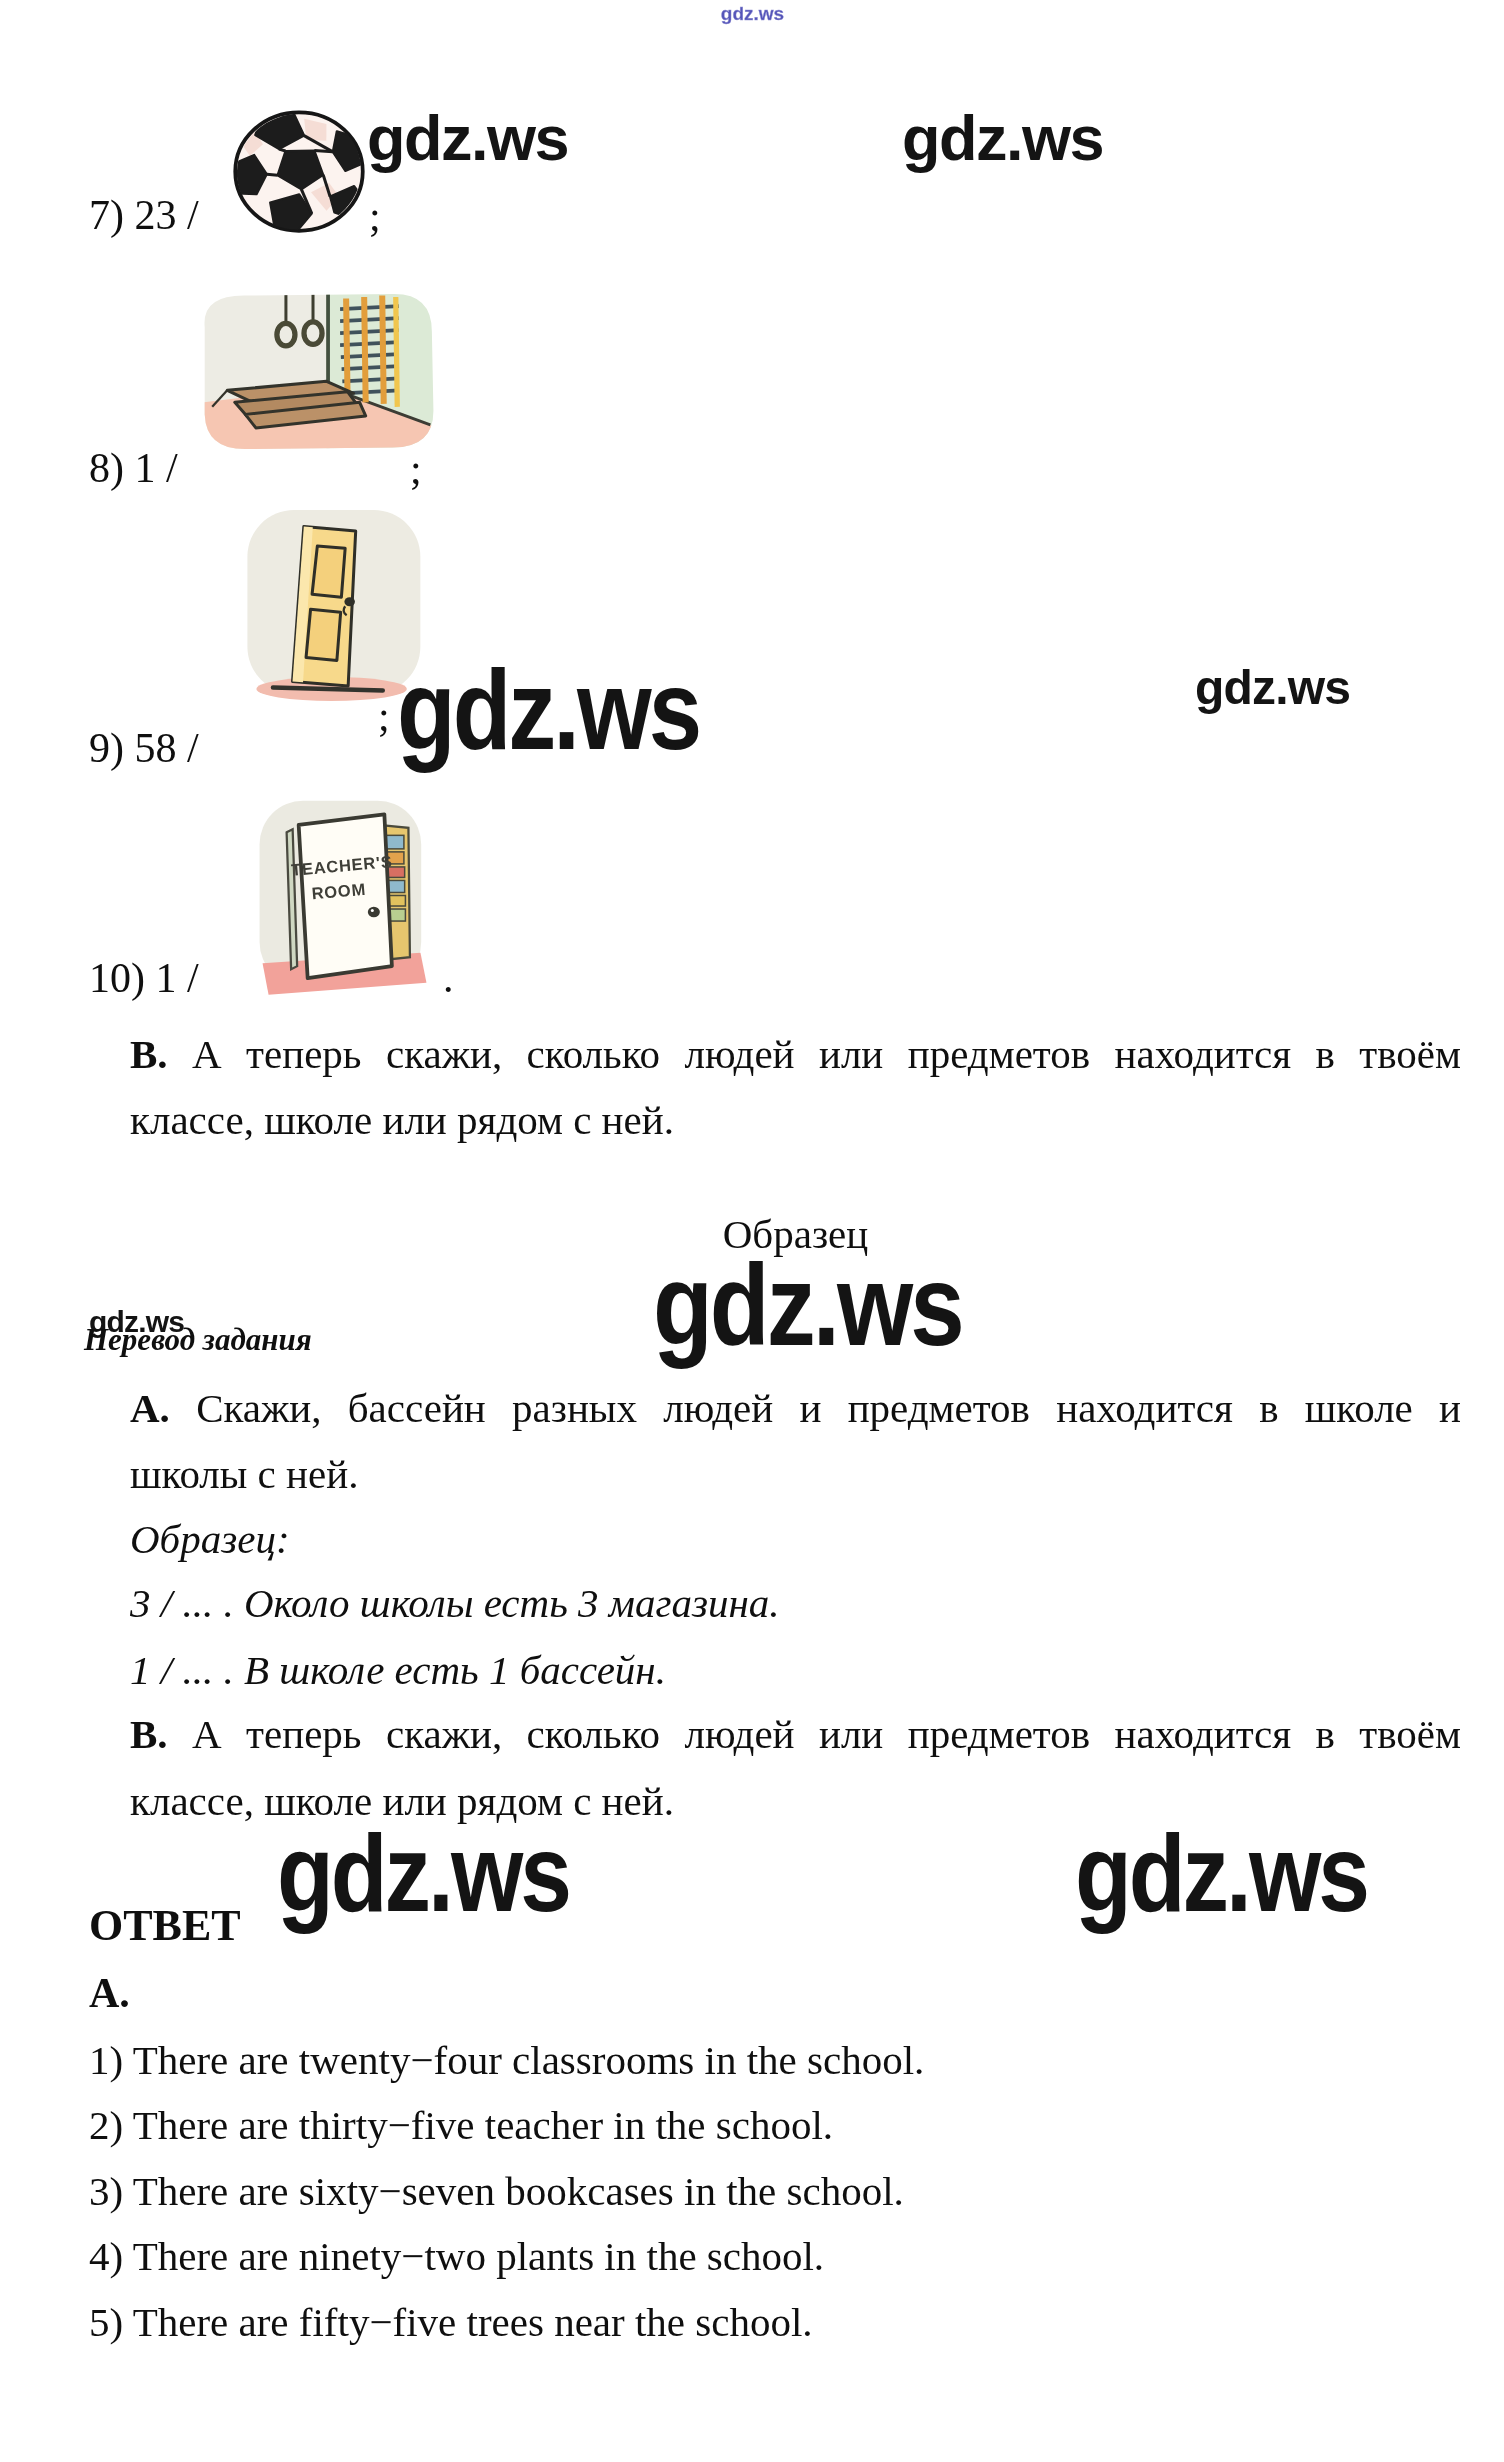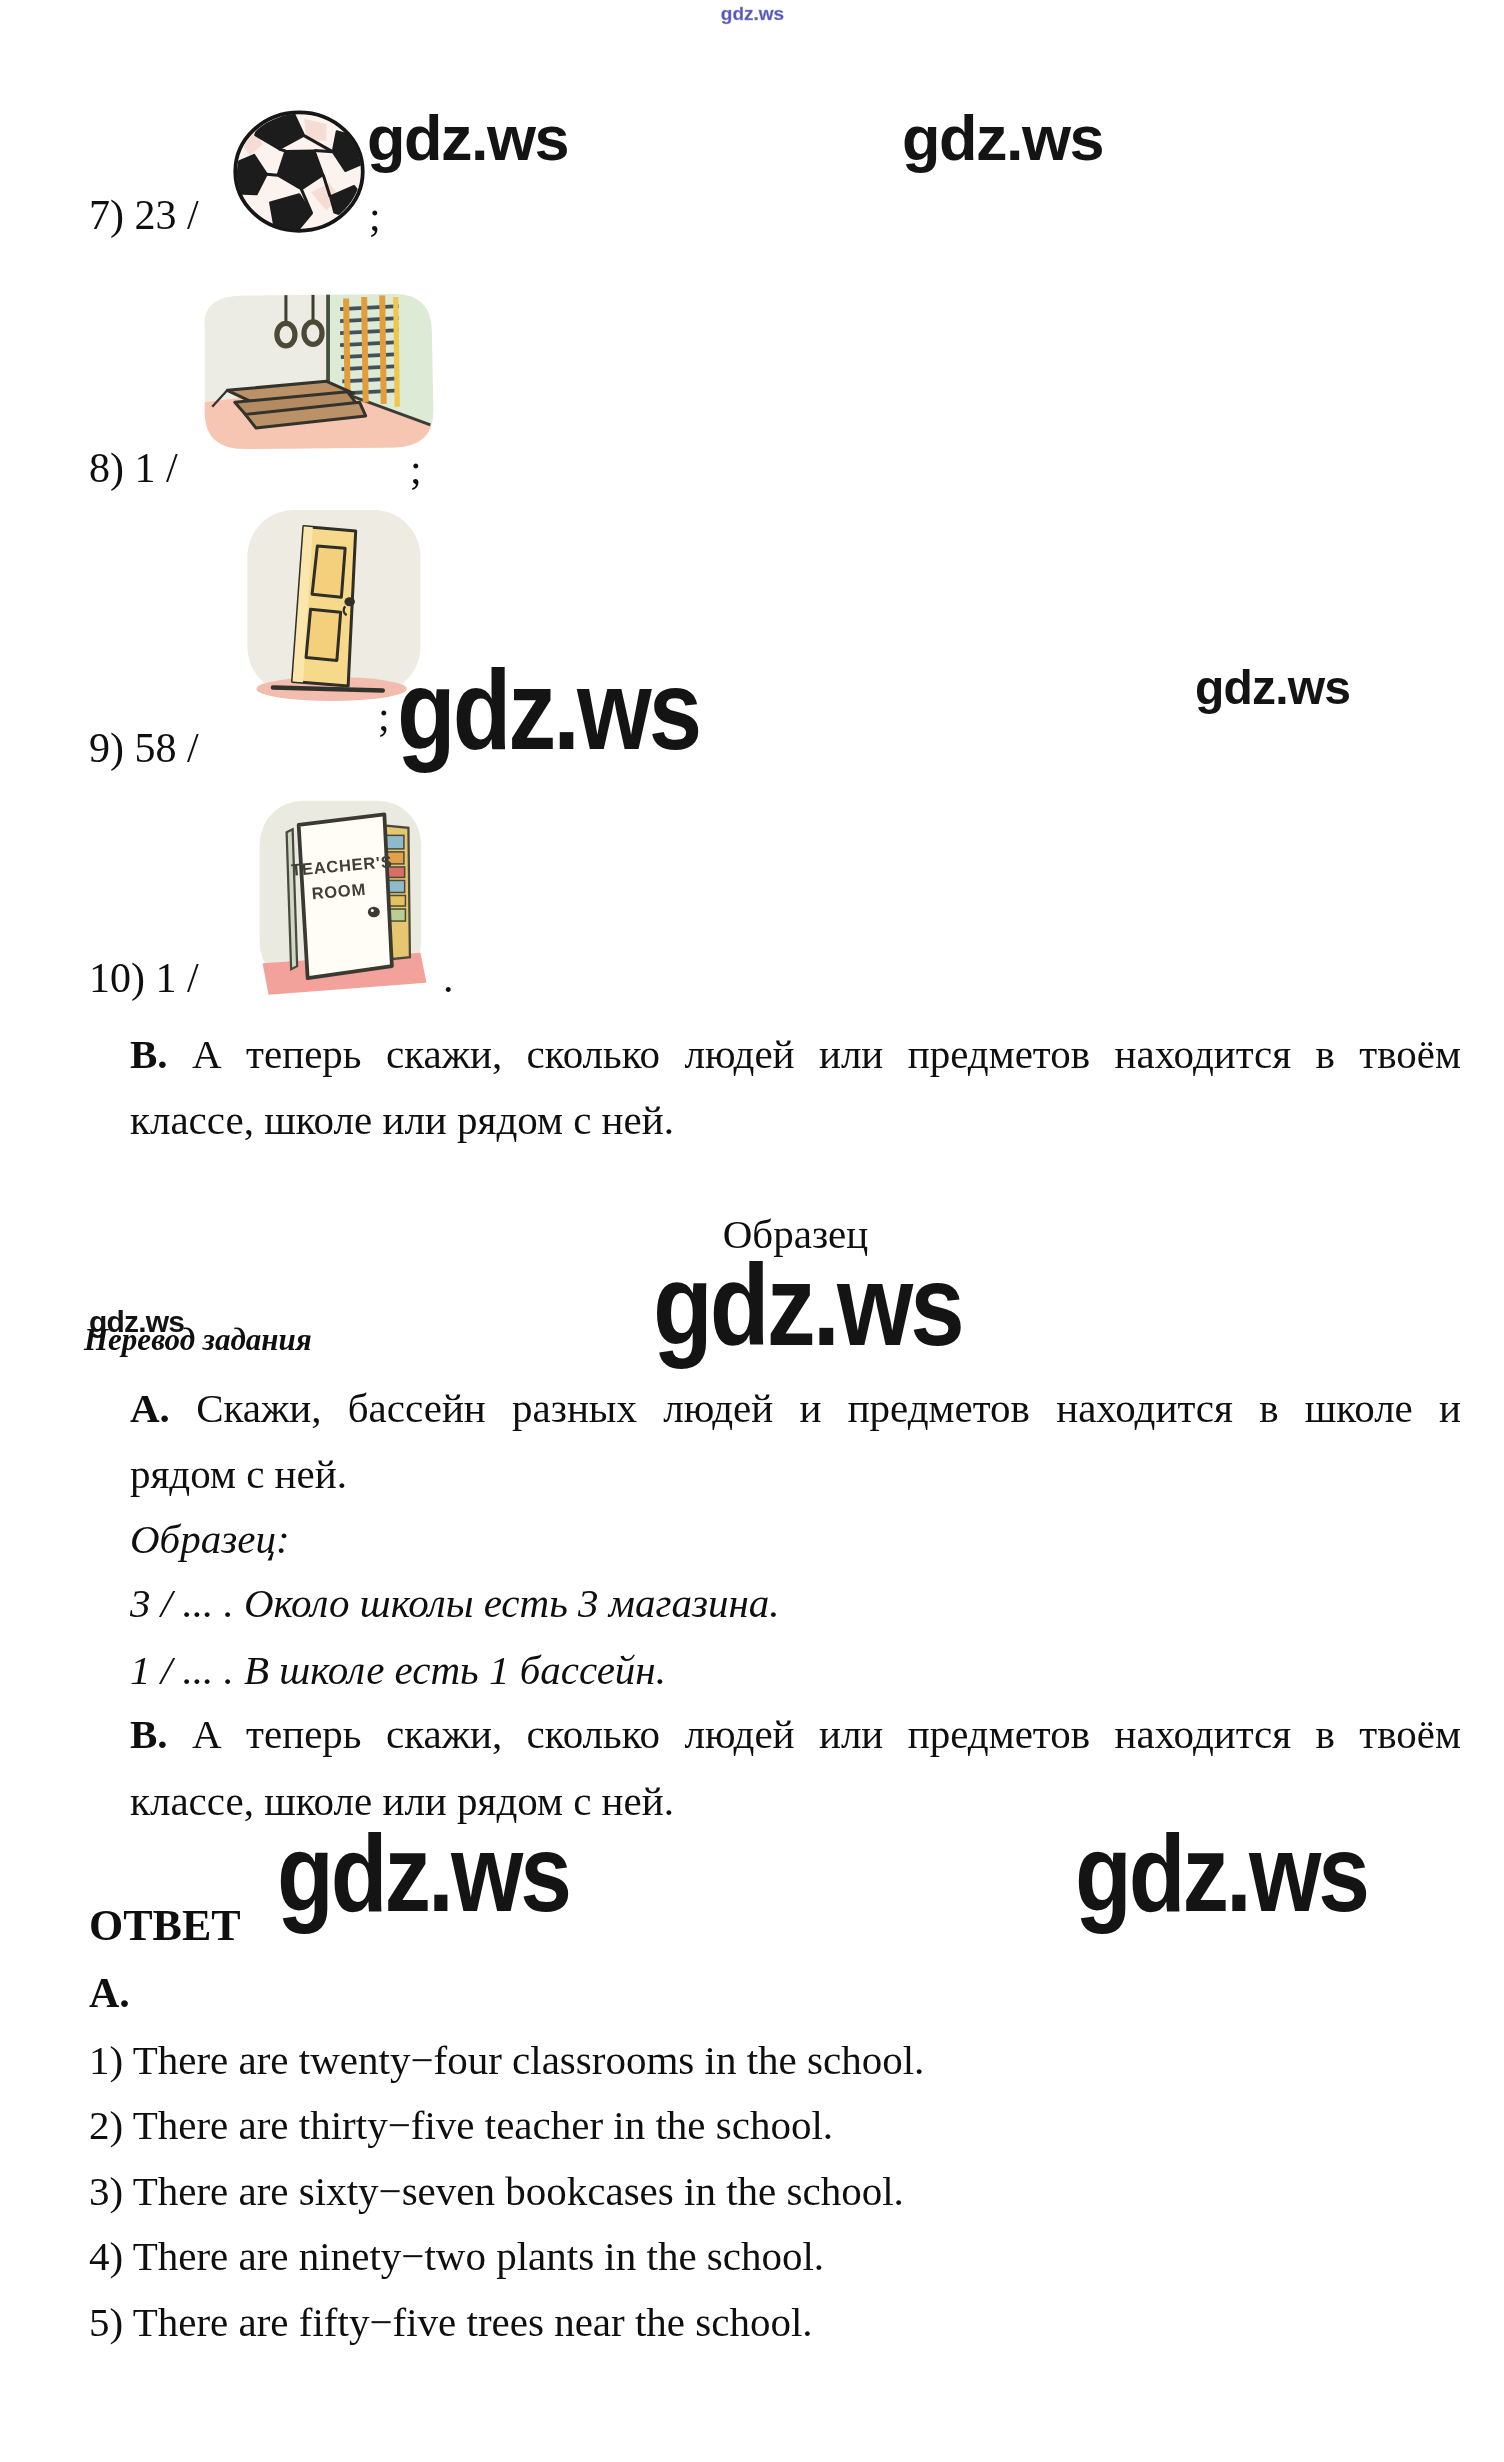--- a/index.html
+++ b/index.html
@@ -176,21 +176,21 @@
   <div class="abs wm wm-tall" style="left:653px; top:1247px; font-size:98px;">gdz.ws</div>
 
   <div class="abs wm" style="left:89px; top:1307px; font-size:30px; letter-spacing:-0.8px;">gdz.ws</div>
 
   <div class="abs bold ital" style="left:84px; top:1322px; font-size:31px; white-space:nowrap;">Перевод задания</div>
 
   <div class="abs par just" style="left:89px; top:1384px;">
     <span class="bold">А.</span>
     <span>Скажи, бассейн разных людей и предметов находится в школе и</span>
   </div>
-  <div class="abs par" style="left:89px; top:1450px;">рядом с ней.</div>
+  <div class="abs par" style="left:89px; top:1450px;">школы с ней.</div>
 
   <div class="abs par ital" style="left:89px; top:1515px;">Образец:</div>
   <div class="abs par ital" style="left:89px; top:1579px;">3 / ... . Около школы есть 3 магазина.</div>
   <div class="abs par ital" style="left:89px; top:1646px;">1 / ... . В школе есть 1 бассейн.</div>
 
   <div class="abs par just" style="left:89px; top:1710px;">
     <span class="bold">В.</span>
     <span>А теперь скажи, сколько людей или предметов находится в твоём</span>
   </div>
   <div class="abs par" style="left:89px; top:1777px;">классе, школе или рядом с ней.</div>

